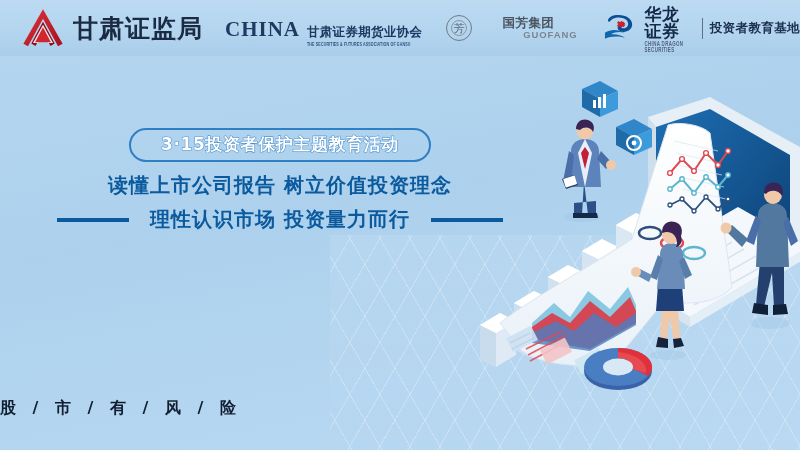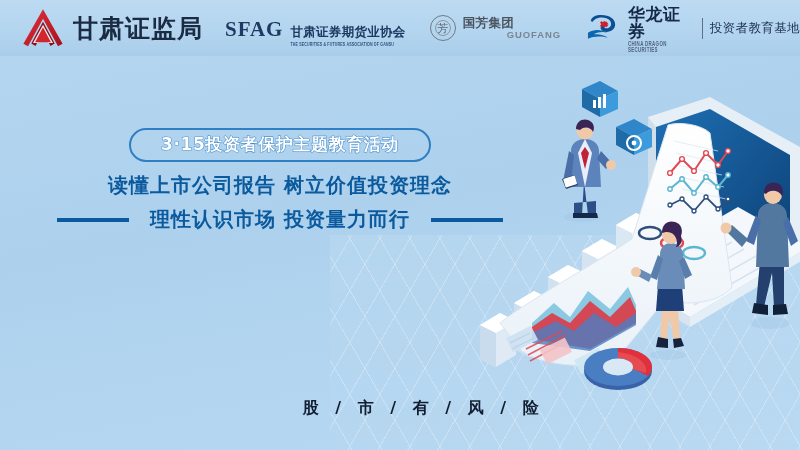--- a/index.html
+++ b/index.html
@@ -67,21 +67,21 @@
   .gf-seal {
     width:26px; height:26px; border-radius:50%;
     border:1.2px solid #6f7a86; position:relative; flex:0 0 auto;
     display:flex; align-items:center; justify-content:center;
   }
   .gf-seal::after {
     content:""; position:absolute; left:4px; top:4px; right:4px; bottom:4px;
     border-radius:50%; border:.8px solid #8d96a1;
   }
   .gf-glyph { font-size:11px; color:#5d6874; line-height:1; z-index:2; }
-  .gf-text { margin-left:7px; line-height:1.02; }
+  .gf-text { margin-left:7px; line-height:1.02;text-align:center; }
   .gf-cn {
     font-family:"DejaVu Sans","Liberation Sans",sans-serif;
     font-size:12.5px; font-weight:700; color:#4a5560; letter-spacing:.4px;
   }
   .gf-en {
     font-size:9.5px; font-weight:700; color:#7b8591; letter-spacing:.9px;
     margin-top:0px;
     margin-left:44px;
   }
 
@@ -94,21 +94,21 @@
   }
   .dragon-en {
     font-size:4.4px; font-weight:700; color:#51627c; letter-spacing:.35px;
     transform:scaleY(1.55); transform-origin:left top; margin-top:1.5px;
   }
   .dragon-div {
     width:1px; height:21px; background:#5c6f8c; margin:0 7px; align-self:center;
   }
   .dragon-base {
     font-family:"DejaVu Sans","Liberation Sans",sans-serif;
-    font-size:12.5px; font-weight:400; color:#1b3050; letter-spacing:.4px;
+    font-size:12.5px; font-weight:700; color:#1b3050; letter-spacing:.4px;
     white-space:nowrap;
   }
 
   
   .headline { position:absolute; left:0; top:128px; width:560px; z-index:30; text-align:center; }
 
   .badge {
     display:inline-block; position:relative;
     padding:4px 30px 5px 30px;
     border:2px solid #2f7fc4; border-radius:22px;
@@ -135,23 +135,22 @@
   .rule { width:72px; height:4px; background:#0b5a9e; flex:0 0 auto; }
   .subline-text {
     font-family:"DejaVu Sans","Liberation Sans",sans-serif;
     font-size:20px; font-weight:700; color:#0b5a9e; letter-spacing:1px;
     white-space:nowrap;
   }
 
   
   .slogan {
     position:absolute; left:0; top:398px; width:800px;
-    display:flex; align-items:center; justify-content:center; gap:46px;
+    display:flex; align-items:center; justify-content:space-between; gap:46px;
     z-index:35;
-    padding-left:47px;
   }
   .slogan-part {
     font-family:"DejaVu Sans","Liberation Sans",sans-serif;
     font-size:16px; font-weight:700; color:#111e31; letter-spacing:5.5px;
     white-space:nowrap;
   }
 
   
   .illus { position:absolute; left:470px; top:55px; width:340px; height:350px; z-index:20; }
   .illus svg { display:block; }
@@ -177,21 +176,21 @@
           <path d="M50 3 L97 86 L86 92 L50 26 L14 92 L3 86 Z" fill="url(#csrcG)"></path>
           <path d="M50 33 L78 85 L68 91 L50 57 L32 91 L22 85 Z" fill="#8f0d18"></path>
           <path d="M50 40 L74 84 L62 84 L50 62 L38 84 L26 84 Z" fill="#ffffff" opacity=".92"></path>
           <path d="M50 46 L69 82 L31 82 Z" fill="#cf2630"></path>
         </svg>
       </span>
       <span class="csrc-name">甘肃证监局</span>
     </div>
 
     <div class="sfag">
-      <span class="sfag-abbr">SFAG</span>
+      <span class="sfag-abbr">CHINA</span>
       <span class="sfag-cn-wrap">
         <span class="sfag-cn">甘肃证券期货业协会</span>
         <div class="sfag-en">THE SECURITIES &amp; FUTURES ASSOCIATION OF GANSU</div>
       </span>
     </div>
 
     <div class="guofang">
       <span class="gf-seal">
         <span class="gf-glyph">芳</span>
       </span>

